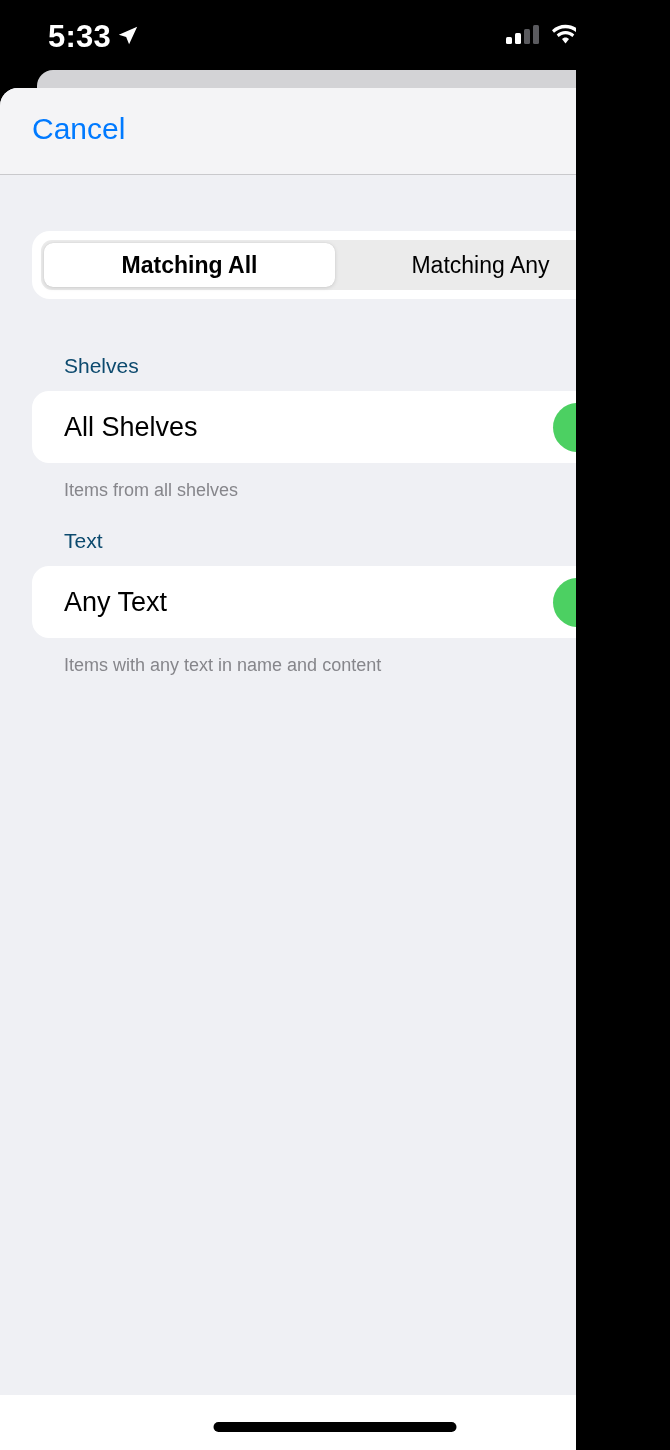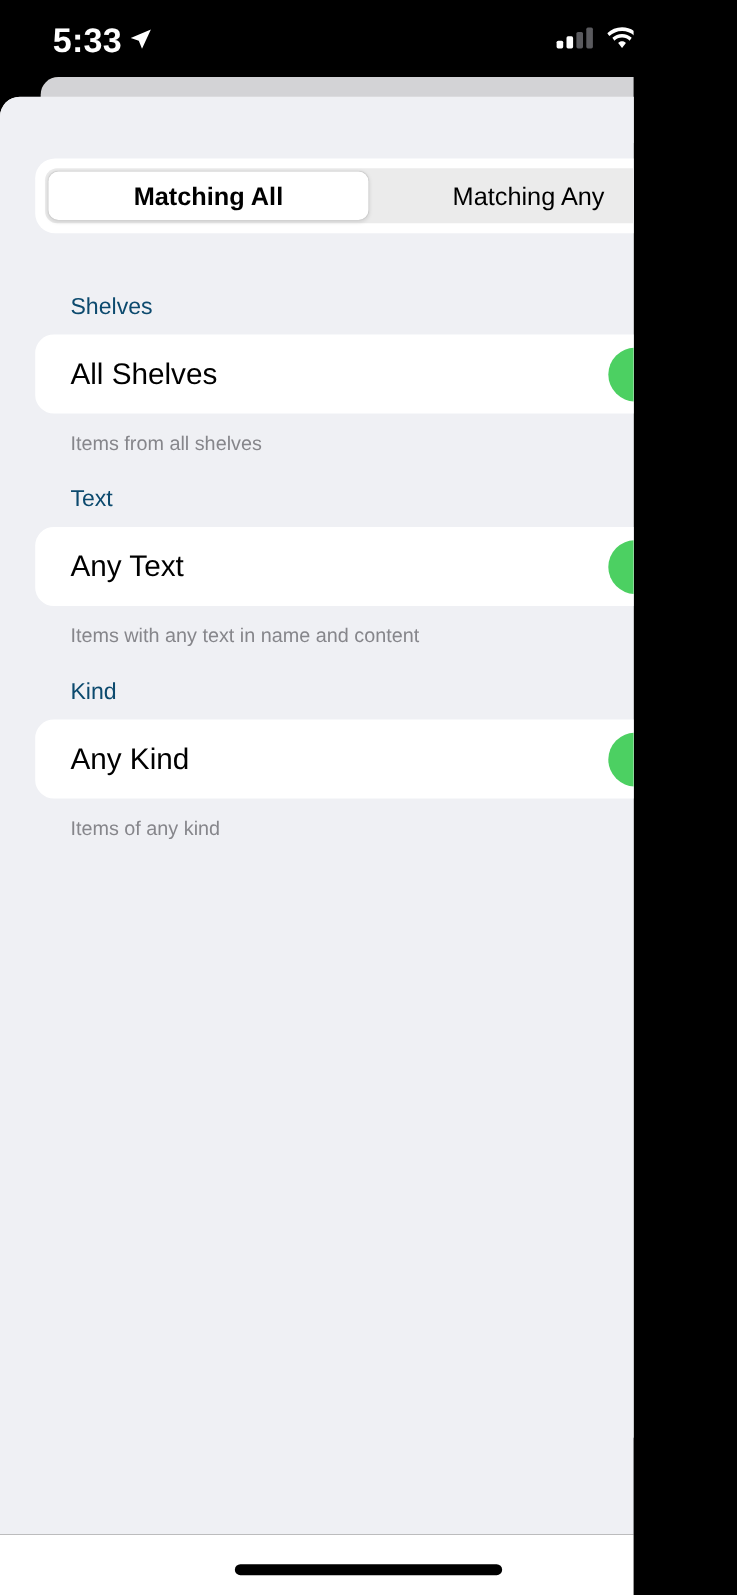--- a/index.html
+++ b/index.html
@@ -276,20 +276,24 @@
       <div id="battery">
         <div id="battery-fill" style="width:32%"></div>
       </div>
     </div>
   </div>
 
   <div id="sheet-behind"></div>
 
   <div id="sheet">
 
+    <div id="nav-bar">
+      <button class="nav-btn" id="cancel-button">Cancel</button>
+      <button class="nav-btn" id="next-button">Next</button>
+    </div>
 
     <div id="content">
 
       <div id="segmented-card">
         <div id="segmented-control">
           <div class="segment selected">Matching All</div>
           <div class="segment">Matching Any</div>
         </div>
       </div>
 
@@ -310,30 +314,20 @@
           <div class="section-header">Text</div>
           <div class="row-card">
             <span class="row-label">Any Text</span>
             <div class="toggle" style="background: rgb(76, 208, 98);">
                 <div class="knob"></div>
               </div>
           </div>
           <div class="section-footer">Items with any text in name and content</div>
         </div>
 
-        <div class="section">
-          <div class="section-header">Kind</div>
-          <div class="row-card">
-            <span class="row-label">Any Kind</span>
-            <div class="toggle" style="background: rgb(76, 208, 98);">
-                <div class="knob"></div>
-              </div>
-          </div>
-          <div class="section-footer">Items of any kind</div>
-        </div>
 
 
       </div>
     </div>
   </div>
 
   <div id="bottom-bar">
     <div id="home-indicator"></div>
   </div>
 

